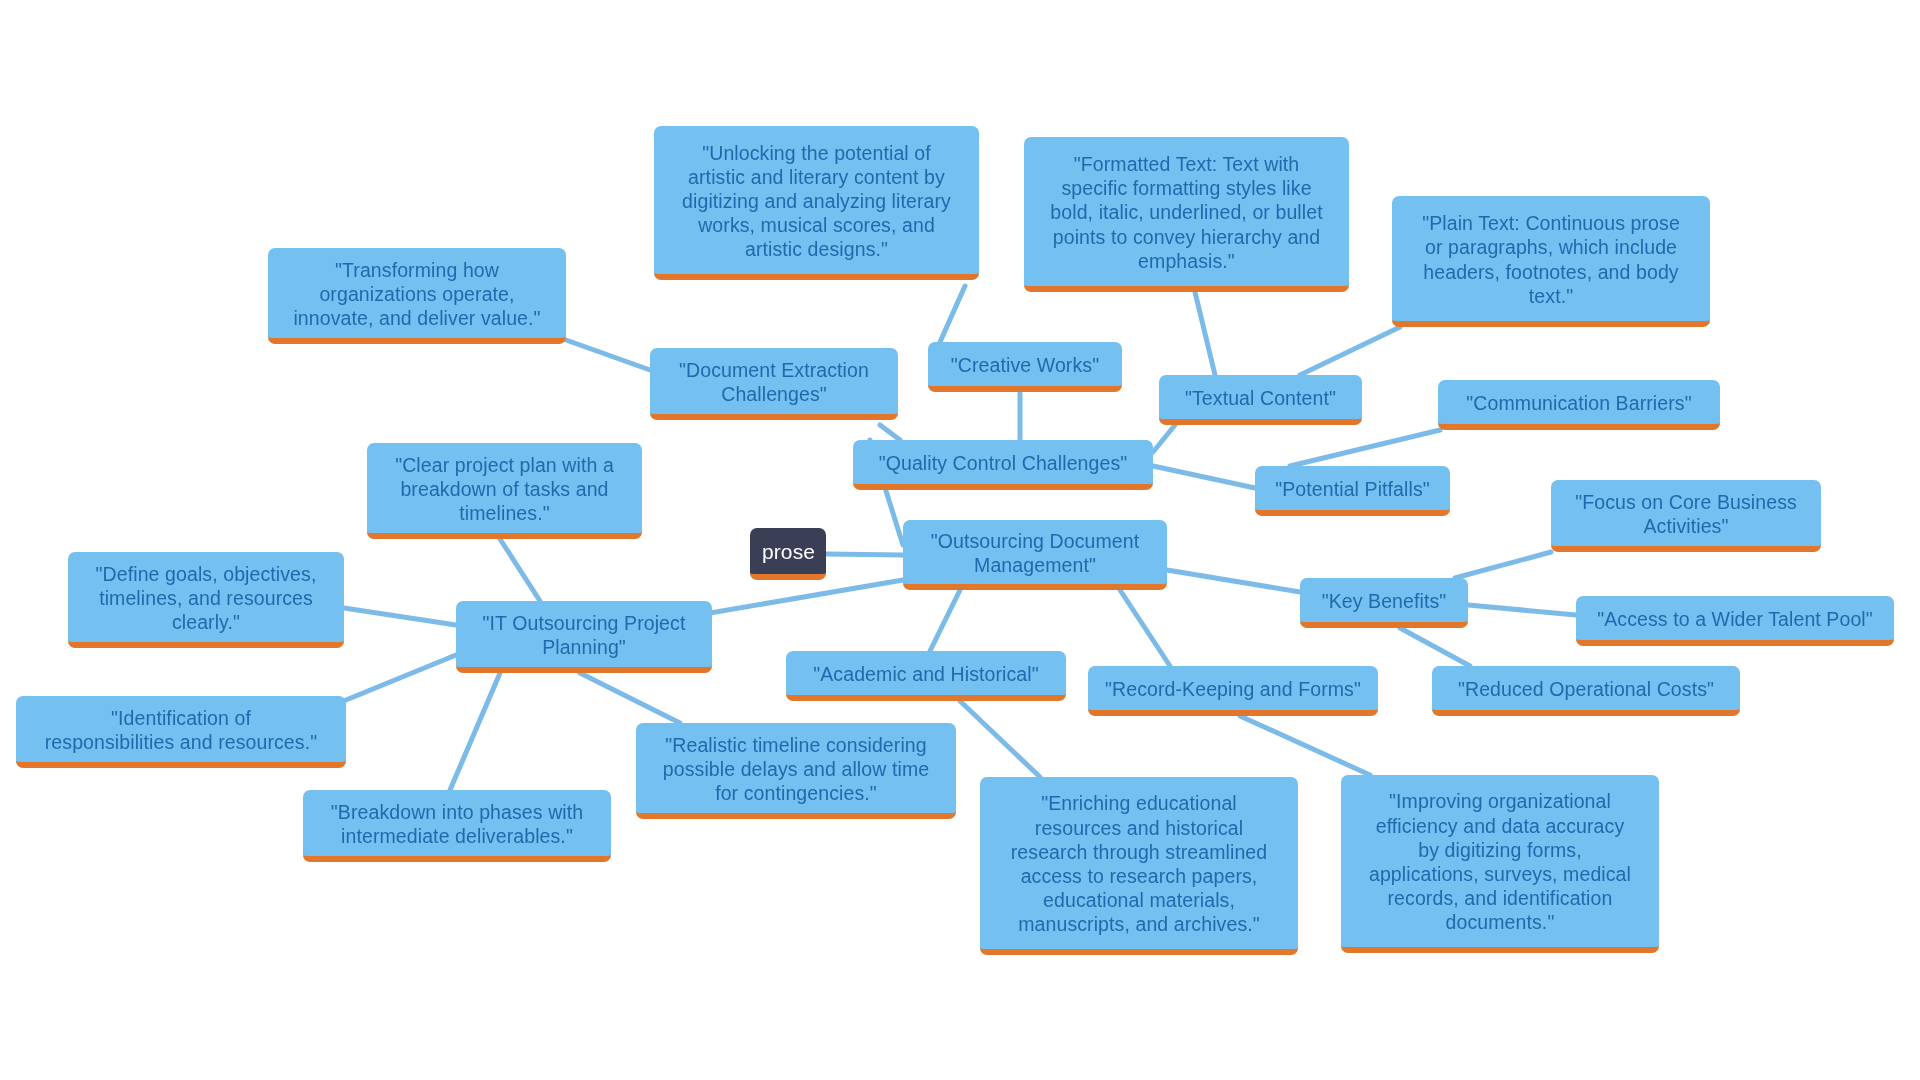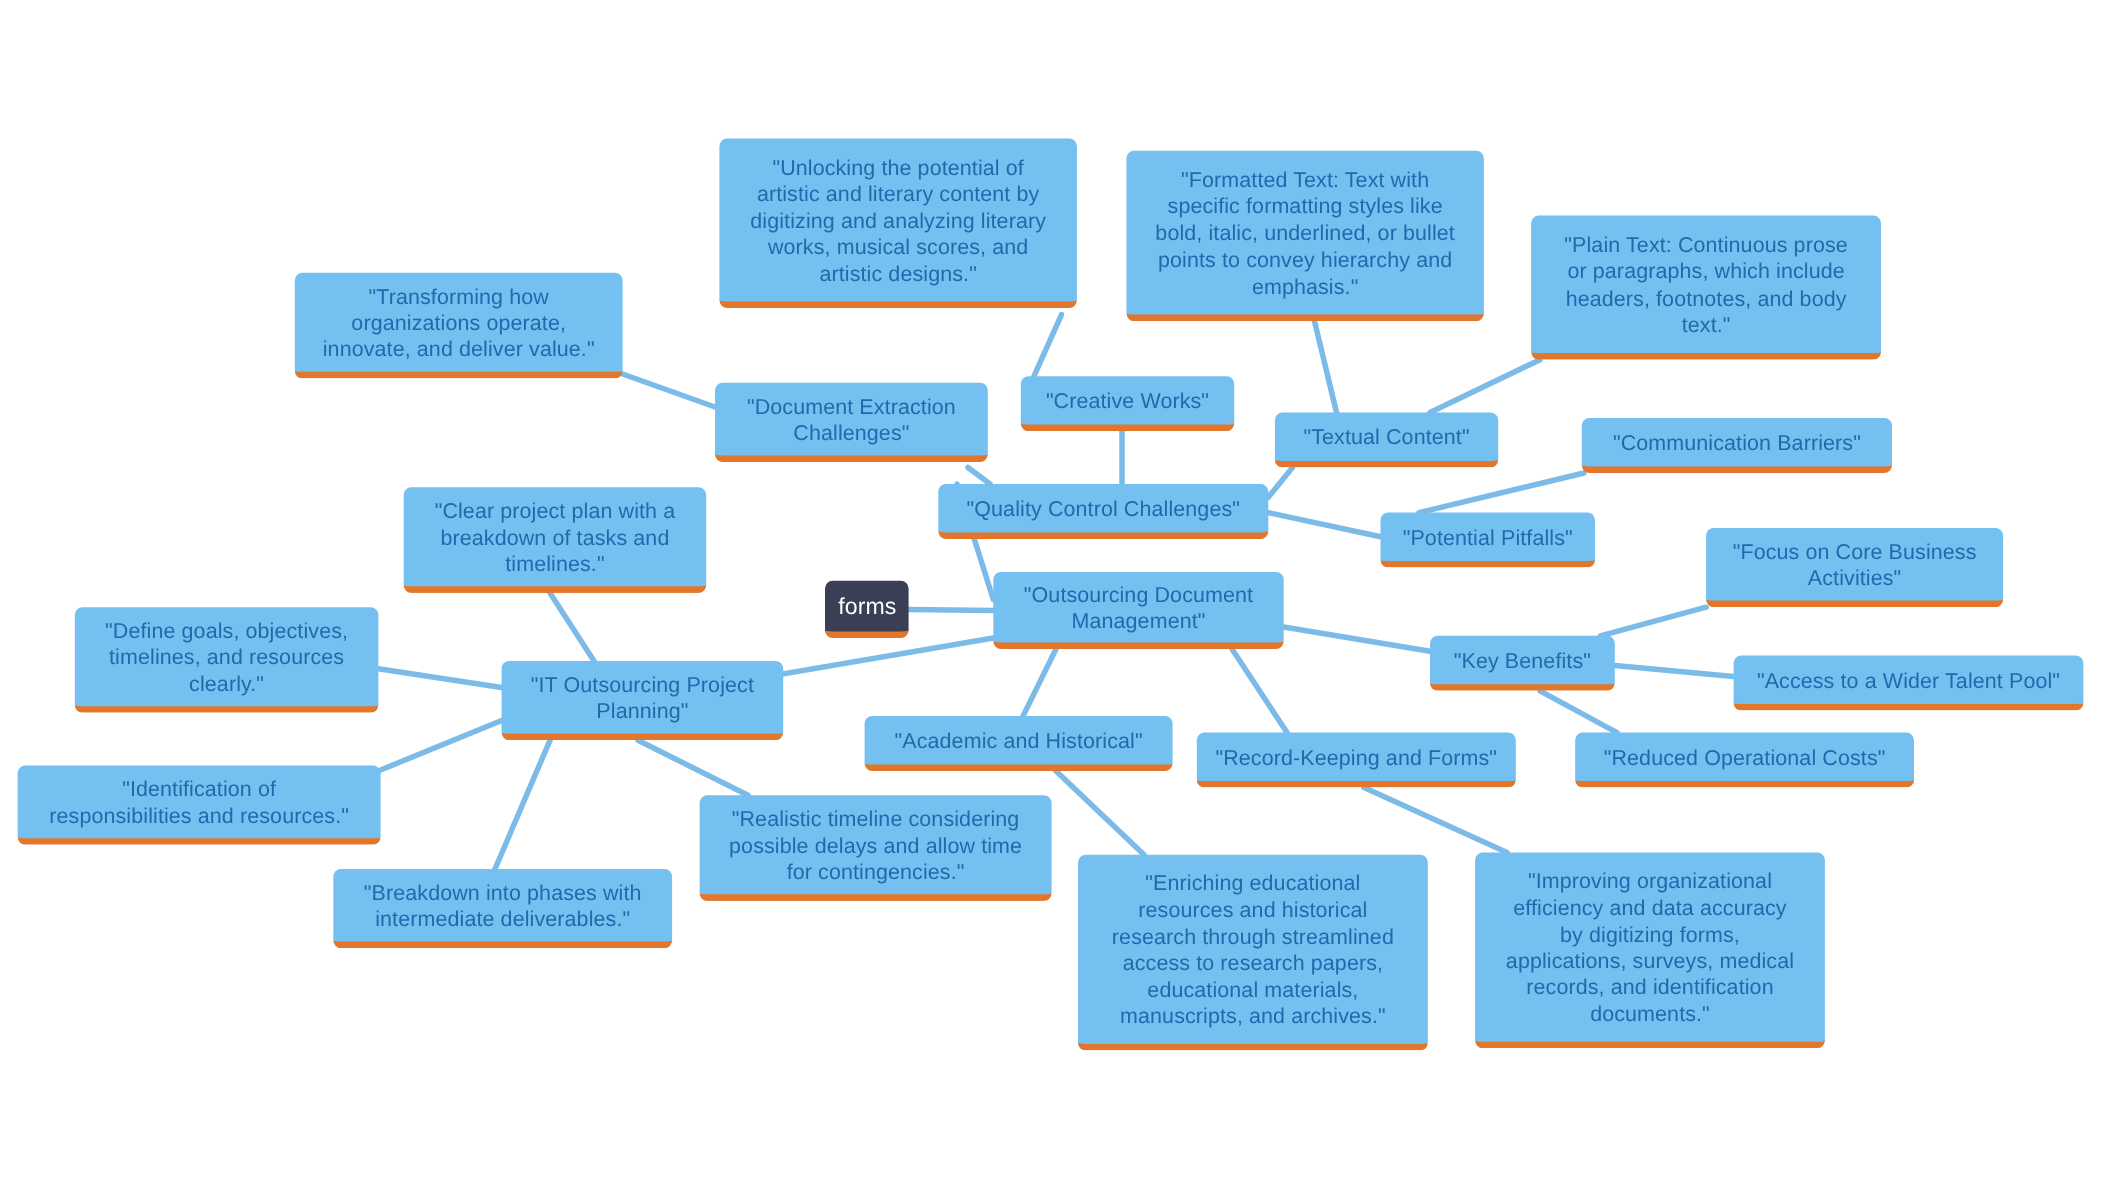--- a/index.html
+++ b/index.html
@@ -81,21 +81,21 @@
       <line x1="960" y1="701" x2="1040" y2="777" stroke="#7cbbe8" stroke-width="5" stroke-linecap="round"></line>
       <line x1="903" y1="580" x2="640" y2="625" stroke="#7cbbe8" stroke-width="5" stroke-linecap="round"></line>
       <line x1="540" y1="601" x2="500" y2="539" stroke="#7cbbe8" stroke-width="5" stroke-linecap="round"></line>
       <line x1="456" y1="625" x2="344" y2="608" stroke="#7cbbe8" stroke-width="5" stroke-linecap="round"></line>
       <line x1="456" y1="655" x2="346" y2="700" stroke="#7cbbe8" stroke-width="5" stroke-linecap="round"></line>
       <line x1="500" y1="673" x2="450" y2="790" stroke="#7cbbe8" stroke-width="5" stroke-linecap="round"></line>
       <line x1="580" y1="673" x2="680" y2="723" stroke="#7cbbe8" stroke-width="5" stroke-linecap="round"></line>
     </svg>
   <div id="node-layer">
       <div class="node root" style="left: 750px; top: 528px; width: 76px; height: 52px; font-size: 21px;">
-        <span class="node-label">forms</span>
+        <span class="node-label">prose</span>
       </div>
       <div class="node" style="left: 903px; top: 520px; width: 264px; height: 70px; font-size: 19.5px;">
         <span class="node-label">"Outsourcing Document
 Management"</span>
       </div>
       <div class="node" style="left: 650px; top: 348px; width: 248px; height: 72px; font-size: 19.5px;">
         <span class="node-label">"Document Extraction
 Challenges"</span>
       </div>
       <div class="node" style="left: 268px; top: 248px; width: 298px; height: 96px; font-size: 19.5px;">

